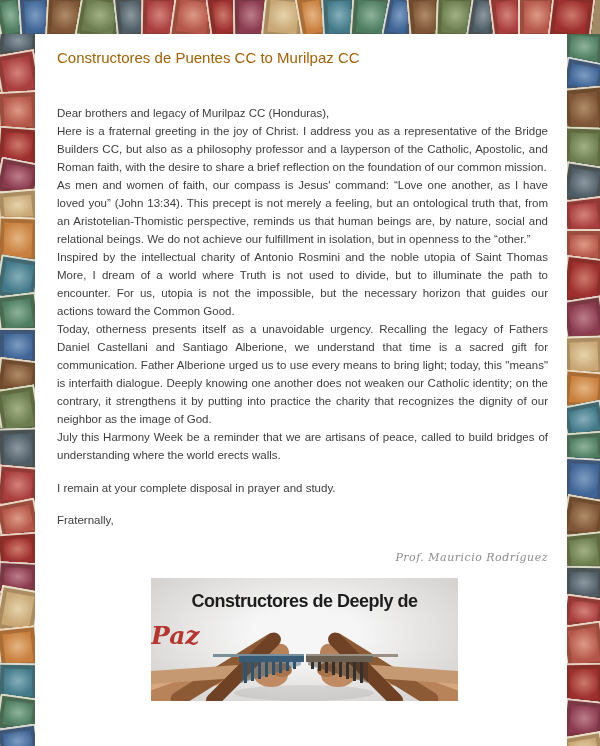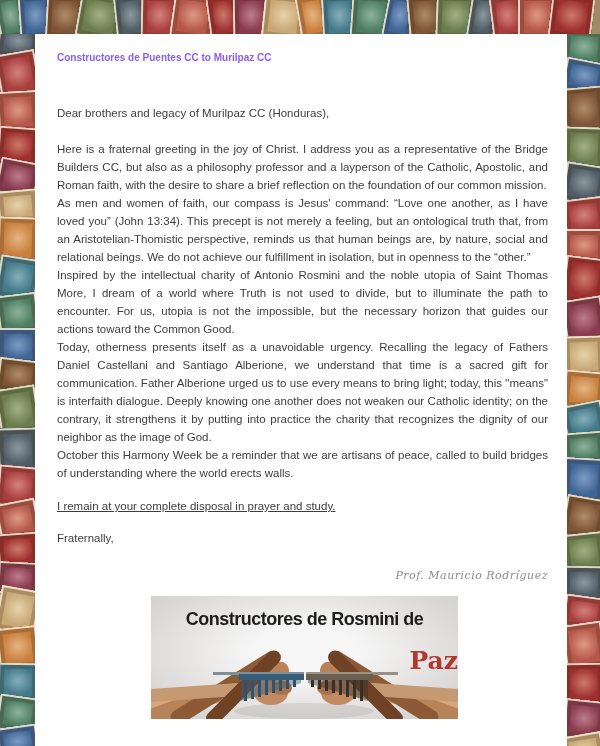--- a/index.html
+++ b/index.html
@@ -15,28 +15,28 @@
   .strip-right{right:0;top:0;width:33px;height:746px;z-index:1;flex-direction:column;align-items:center;}
   .stamp{flex:0 0 auto;box-shadow:inset 0 0 0 2px rgba(246,240,222,.85), inset 0 0 0 6px rgba(60,40,20,.22);}
   .strip-top .stamp{margin:0 -3px;}
   .strip-left .stamp,.strip-right .stamp{margin:-3px 0;}
   
   .page{
     position:absolute;left:35px;top:34px;width:532px;height:712px;z-index:3;
     background:#ffffff;box-sizing:border-box;padding:0 19px 0 22px;overflow:hidden;
   }
   .page h1{
-    margin:14px 0 0 0;font-size:10px;line-height:20px;font-weight:bold;color:#8b5cf6;
+    margin:14px 0 0 0;font-size:15px;line-height:20px;font-weight:normal;color:#a16207;
     font-family:"Liberation Sans","DejaVu Sans",sans-serif;
   }
   .bodytext{font-size:11.5px;line-height:18px;color:#3d3d3d;}
   .salutation{margin:36px 0 0 0;}
-  .body-block{margin-top:18px;}
+  .body-block{}
   .body-block p{margin:0;text-align:justify;}
-  .closing{margin:15px 0 0 0;text-decoration:underline;}
+  .closing{margin:15px 0 0 0;}
   .valediction{margin:14px 0 16px 0;}
   .sig-name{
     margin:21px 0 0 0;text-align:right;font-size:11px;line-height:16px;
     color:#8c8c8c;font-style:italic;letter-spacing:.5px;
     font-family:"DejaVu Serif",cursive;
   }
   .sig-org{
     margin:8px 0 0 0;text-align:right;font-size:11px;line-height:16px;
     font-weight:bold;color:#2e2e2e;
   }
@@ -44,22 +44,22 @@
   .footer-image{
     margin:12px 0 0 94px;width:307px;height:123px;position:relative;overflow:hidden;
     background:radial-gradient(ellipse 70% 80% at 50% 45%, #f6f6f6 25%, #dcdad8 75%, #cfccc9 100%);
   }
   .fi-title{
     margin-top:14px;text-align:center;font-weight:bold;font-size:18px;line-height:19px;
     letter-spacing:-0.5px;color:#1d1d1d;
     font-family:"Liberation Sans","DejaVu Sans",sans-serif;
   }
   .fi-paz{
-    text-align:right;font-size:25px;line-height:26px;margin-top:19px;
-    font-weight:bold;font-family:"DejaVu Serif",cursive;
+    text-align:left;font-size:25px;line-height:26px;margin-top:12px;
+    font-style:italic;font-weight:bold;font-family:"DejaVu Serif",cursive;
   }
   .fi-svg{position:absolute;left:0;bottom:0;width:307px;height:70px;display:block;}
 </style>
 </head>
 <body>
 
 <div class="stamp-strip strip-left">
     <div class="stamp" style="width: 40px; height: 35px; transform: rotate(-1deg); background: radial-gradient(55% 50% at 50% 46%, rgb(163, 177, 132) 0%, rgb(107, 125, 79) 72%);"></div>
     <div class="stamp" style="width: 40px; height: 32px; transform: rotate(6deg); background: radial-gradient(55% 50% at 50% 46%, rgb(141, 153, 161) 0%, rgb(79, 93, 102) 72%);"></div>
     <div class="stamp" style="width: 40px; height: 45px; transform: rotate(-10deg); background: radial-gradient(55% 50% at 50% 46%, rgb(211, 131, 122) 0%, rgb(169, 62, 62) 72%);"></div>
@@ -135,30 +135,30 @@
 <div class="page">
   <h1>Constructores de Puentes CC to Murilpaz CC</h1>
 
   <p class="bodytext salutation">Dear brothers and legacy of Murilpaz CC (Honduras),</p>
 
   <div class="bodytext body-block">
     <p>Here is a fraternal greeting in the joy of Christ. I address you as a representative of the Bridge Builders CC, but also as a philosophy professor and a layperson of the Catholic, Apostolic, and Roman faith, with the desire to share a brief reflection on the foundation of our common mission.</p>
     <p>As men and women of faith, our compass is Jesus' command: “Love one another, as I have loved you” (John 13:34). This precept is not merely a feeling, but an ontological truth that, from an Aristotelian-Thomistic perspective, reminds us that human beings are, by nature, social and relational beings. We do not achieve our fulfillment in isolation, but in openness to the “other.”</p>
     <p>Inspired by the intellectual charity of Antonio Rosmini and the noble utopia of Saint Thomas More, I dream of a world where Truth is not used to divide, but to illuminate the path to encounter. For us, utopia is not the impossible, but the necessary horizon that guides our actions toward the Common Good.</p>
     <p>Today, otherness presents itself as a unavoidable urgency. Recalling the legacy of Fathers Daniel Castellani and Santiago Alberione, we understand that time is a sacred gift for communication. Father Alberione urged us to use every means to bring light; today, this "means" is interfaith dialogue. Deeply knowing one another does not weaken our Catholic identity; on the contrary, it strengthens it by putting into practice the charity that recognizes the dignity of our neighbor as the image of God.</p>
-    <p>October this Harmony Week be a reminder that we are artisans of peace, called to build bridges of understanding where the world erects walls.</p>
+    <p>July this Harmony Week be a reminder that we are artisans of peace, called to build bridges of understanding where the world erects walls.</p>
   </div>
 
   <p class="bodytext closing">I remain at your complete disposal in prayer and study.</p>
   <p class="bodytext valediction">Fraternally,</p>
 
   <p class="sig-name">Prof. Mauricio Rodríguez</p>
 
   <div class="footer-image">
-    <div class="fi-title">Constructores de Rosmini de</div>
+    <div class="fi-title">Constructores de Deeply de</div>
     <div class="fi-paz" id="fi-paz" style="color: rgb(181, 53, 47);">Paz</div>
     <svg class="fi-svg" viewBox="0 0 307 70" preserveAspectRatio="none">
       <ellipse cx="153" cy="62" rx="70" ry="8" fill="rgba(0,0,0,0.08)"></ellipse>
       <g id="armsL">
         <rect x="-12" y="50" width="150" height="16" rx="8" fill="#d7a87f" transform="rotate(-10 0 58)"></rect>
         <rect x="-12" y="60" width="158" height="17" rx="8" fill="#b9835a" transform="rotate(-20 0 68)"></rect>
         <rect x="20" y="62" width="125" height="15" rx="7" fill="#8d5a36" transform="rotate(-32 25 69)"></rect>
         <rect x="-12" y="40" width="135" height="13" rx="6" fill="#c59a73" transform="rotate(-4 0 46)"></rect>
         <rect x="55" y="64" width="100" height="14" rx="7" fill="#6f4226" transform="rotate(-45 60 70)"></rect>
         <ellipse cx="120" cy="44" rx="17" ry="12" fill="#c08a62"></ellipse>

